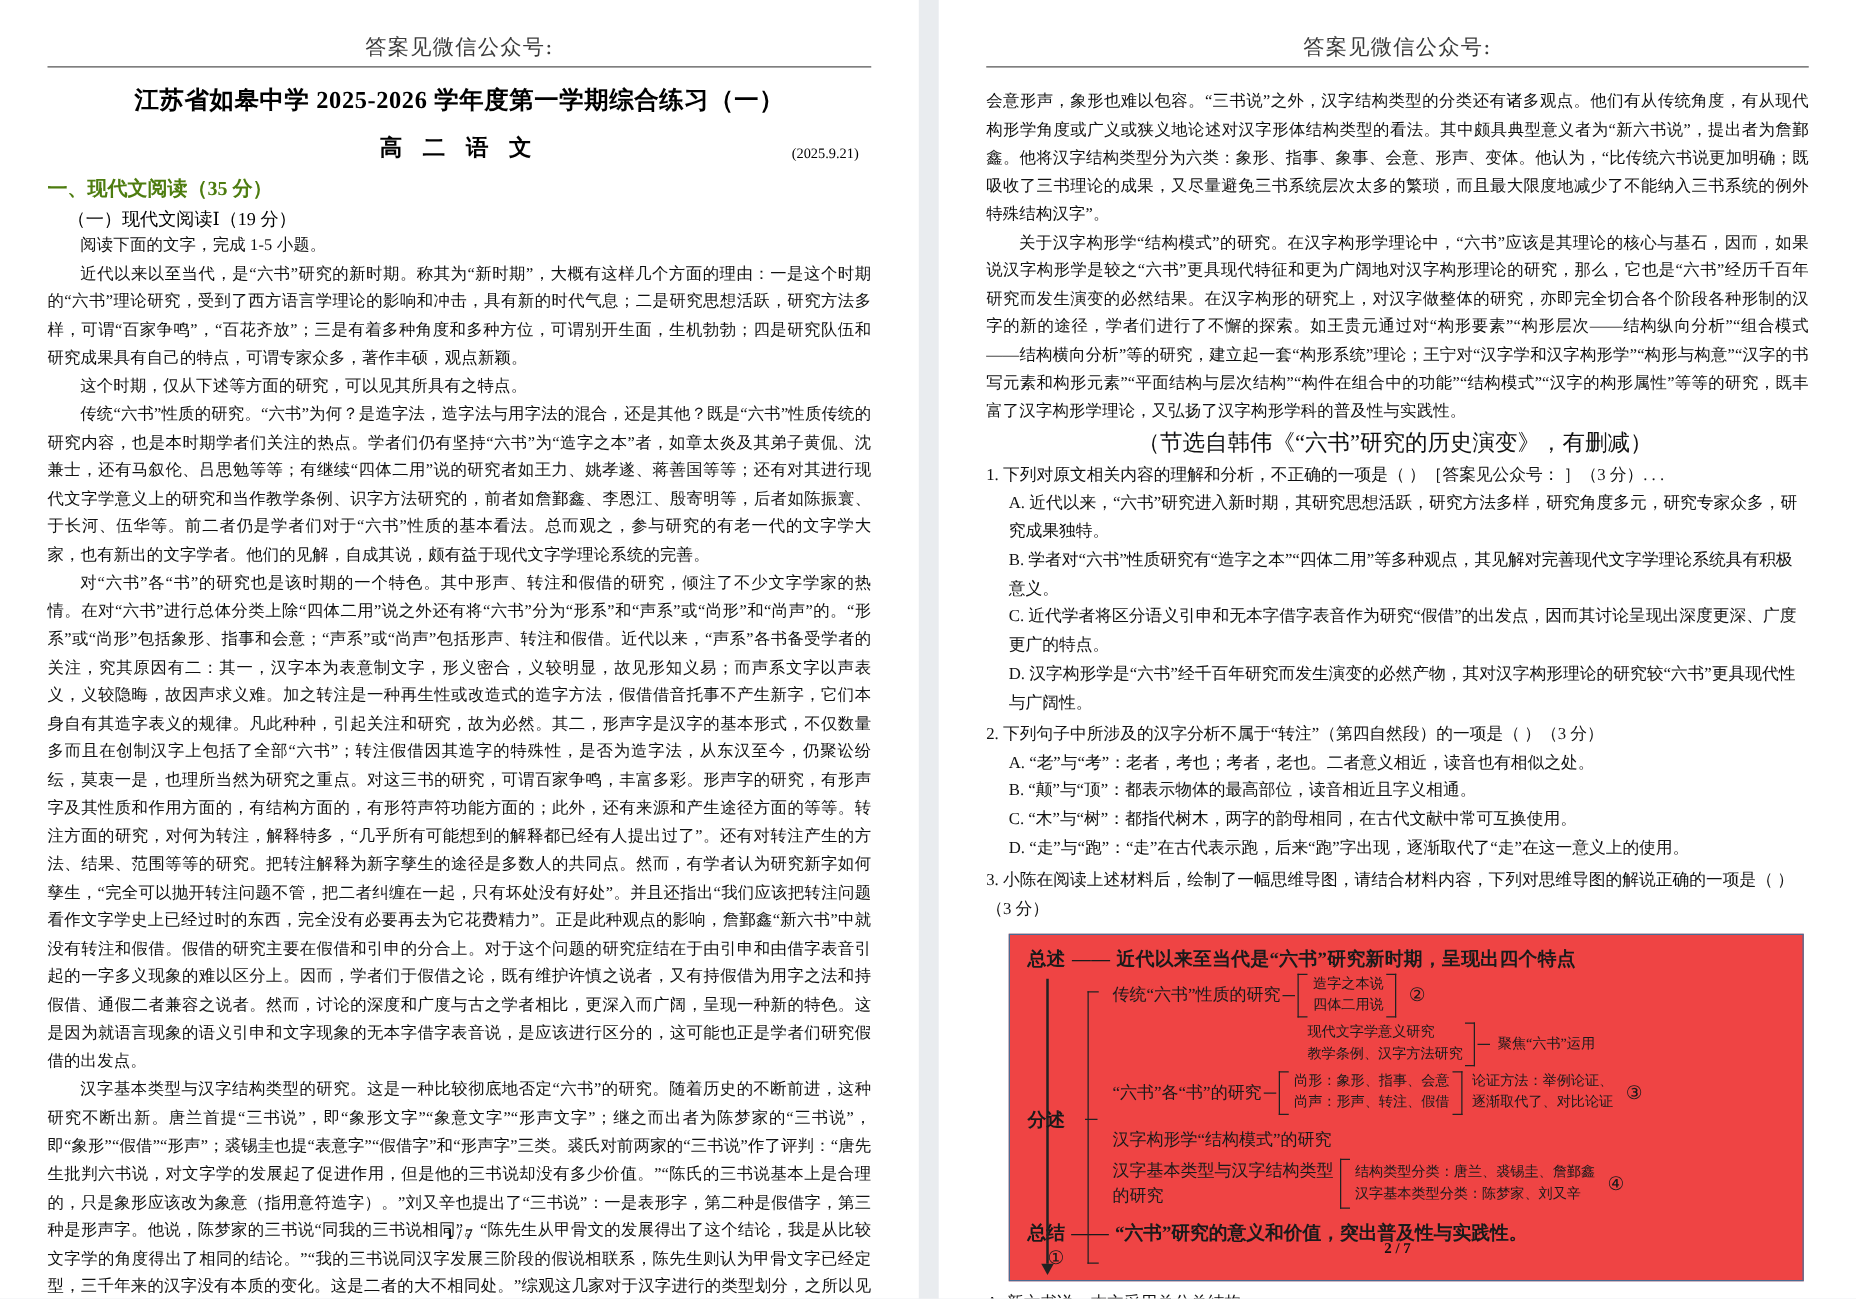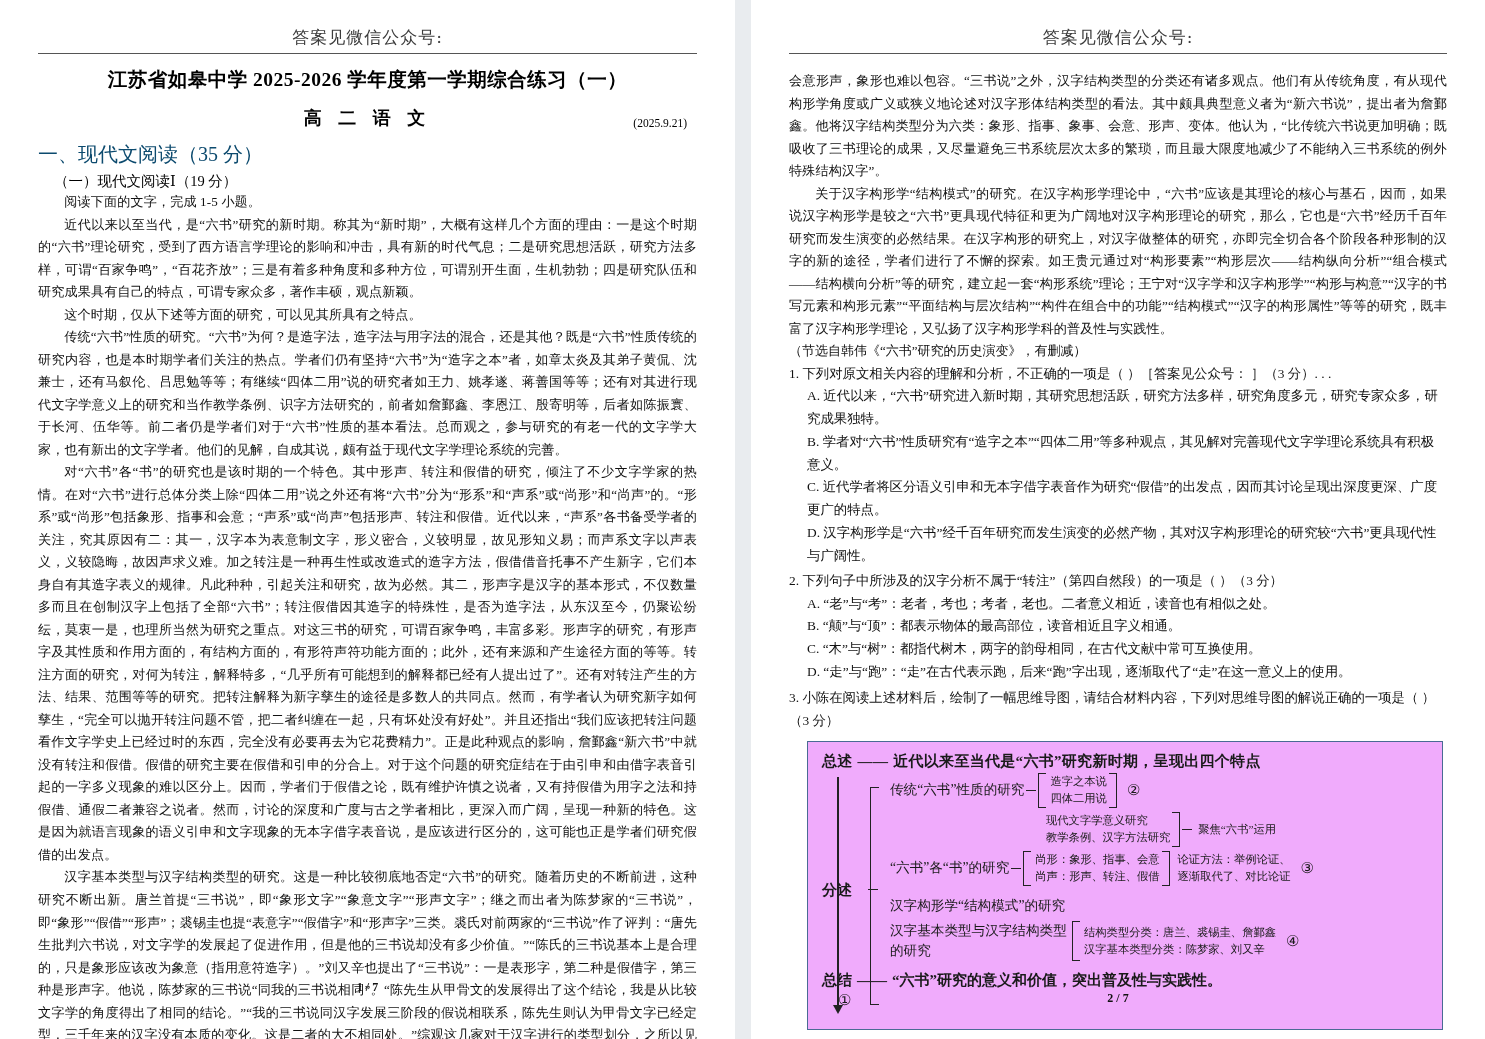--- a/index.html
+++ b/index.html
@@ -70,24 +70,24 @@
   }
   .paper-date {
     position: absolute;
     right: 10px;
     bottom: 1px;
     font-size: 11.5px;
     font-weight: normal;
     color: #000;
   }
   .sec-h1 {
-    font-weight: normal;
-    font-size: 20px;
+    font-weight: bold;
+    font-size: 16px;
     margin-top: 11px;
-    color:#0c4a6e;
+    color:#4d7c0f;
   }
   .sec-h2 {
     font-weight: normal;
     font-size: 14.5px;
     margin-top: 4px;
     padding-left: 16px;
     color:#000;
   }
 
   
@@ -96,22 +96,22 @@
     line-height: 1.72;
     text-align: justify;
     text-justify: inter-ideograph;
     color: #111;
     margin: 0;
     letter-spacing: 0.15px;
   }
   .indent  { text-indent: 2em; }
   .tight   { margin-top: 16px; }
   .src-line {
-    font-size: 13px;
-    text-align: left;
+    font-size: 18px;
+    text-align: center;
     margin-top: 2px;
     color:#111;
     padding-right: 4px;
   }
 
   
   .q-block { margin-top: 2px; }
   .q-stem {
     font-size: 13.4px;
     line-height: 1.72;
@@ -124,23 +124,23 @@
     line-height: 1.70;
     color: #111;
     padding-left: 18px;
     text-indent: 0;
   }
 
   
   .mindmap {
     border: 1.4px solid #4a6b94;
     margin: 9px 4px 0 18px;
-    padding: 10px 10px 20px 14px;
-    position: relative;
-    background: #f0abfc;
+    padding: 10px 10px 8px 14px;
+    position: relative;
+    background: #ef4444;
     font-family: "Liberation Serif", "DejaVu Serif", serif;
     color: #1a1a1a;
   }
   .mm-top {
     font-size: 15px;
     font-weight: 600;
     letter-spacing: .3px;
     white-space: nowrap;
   }
   .mm-top .dash { padding: 0 5px; }

